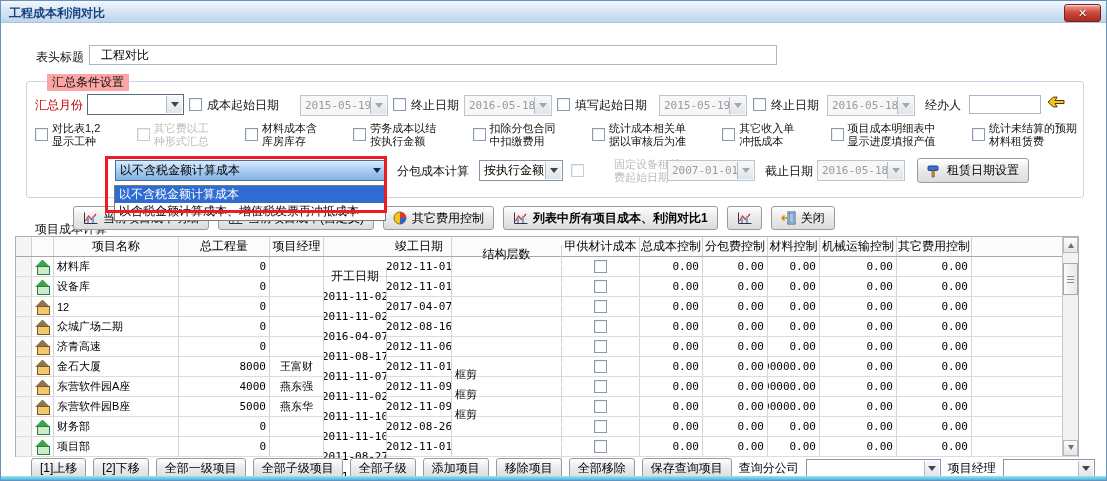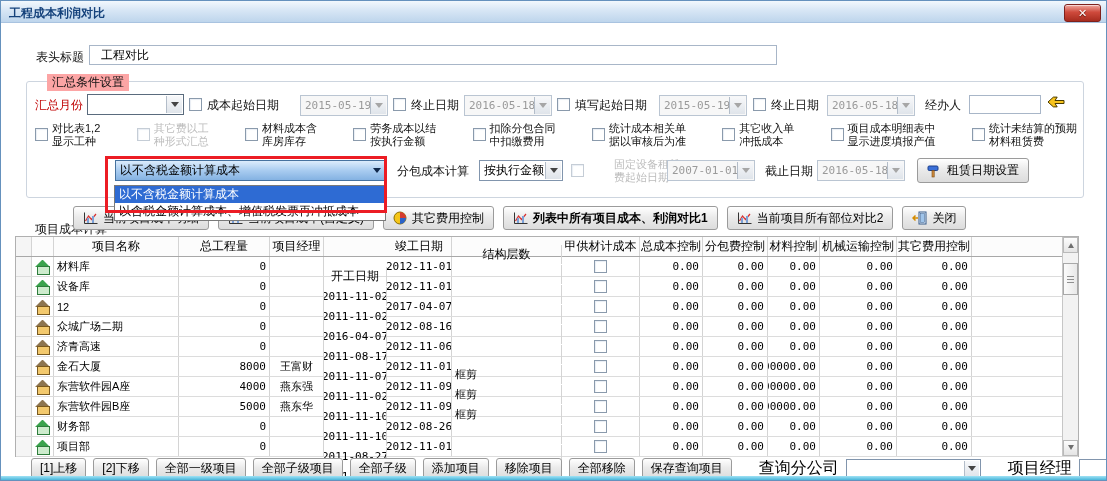--- a/index.html
+++ b/index.html
@@ -95,21 +95,21 @@
   .sb-thumb { position:absolute; left:0; top:26px; width:15px; height:32px;
     background:linear-gradient(90deg,#fbfbfb,#e8e8e8); border:1px solid #a8a8a8;
     display:flex; flex-direction:column; gap:2px; align-items:center; justify-content:center; }
   .grip { width:7px; height:1px; background:#8f8f8f; }
   
   .footer { position:absolute; left:30px; top:457px; display:flex; gap:7px; align-items:center; }
   .f-combo { position:relative; height:20px; background:#fff; border:1px solid #8195ad; }
   .f-combo .arr { position:absolute; right:1px; top:1px; bottom:1px; width:15px;
     background:linear-gradient(#f7f8fa,#dfe4ea); border-left:1px solid #b3bdc9;
     display:flex; align-items:center; justify-content:center; }
-  .f-lbl { font-size:16px; white-space:nowrap;margin-left:20px; }
+  .f-lbl { font-size:12px; white-space:nowrap; }
   .band { position:absolute; left:0; right:0; bottom:0; height:4px;
     background:linear-gradient(#9fe2f5,#4ab6da); }
   .ico { flex:none; display:inline-flex; }
 </style>
 </head>
 <body>
 
 <div class="win">
 
   <div class="titlebar">
@@ -333,21 +333,20 @@
     </button>
     <button class="btn">
       <span class="ico">
           <svg width="15" height="13" viewBox="0 0 15 13">
             <path d="M1.5 0.5 v11 h13" stroke="#333" fill="none"></path>
             <polyline points="2.5,9 5.5,4 8.5,7.5 13,2" stroke="#d83030" stroke-width="1.2" fill="none"></polyline>
             <rect x="4" y="6" width="2" height="5" fill="#7aa0d8"></rect>
             <rect x="9" y="4" width="2" height="7" fill="#7aa0d8"></rect>
           </svg>
         </span>
-      <span>当前项目所有部位对比2</span>
     </button>
     <button class="btn">
       <span class="ico">
           <svg width="15" height="14" viewBox="0 0 15 14">
             <rect x="7" y="1" width="7" height="12" fill="#eef5fd" stroke="#345a8a"></rect>
             <rect x="8.5" y="2.5" width="4" height="9" fill="#9fc4ea" stroke="#345a8a" stroke-width="0.5"></rect>
             <path d="M6 7 H1.5 M3.5 4.5 L1 7 l2.5 2.5" stroke="#d58c00" stroke-width="1.5" fill="none"></path>
           </svg>
         </span>
       <span>关闭</span>

